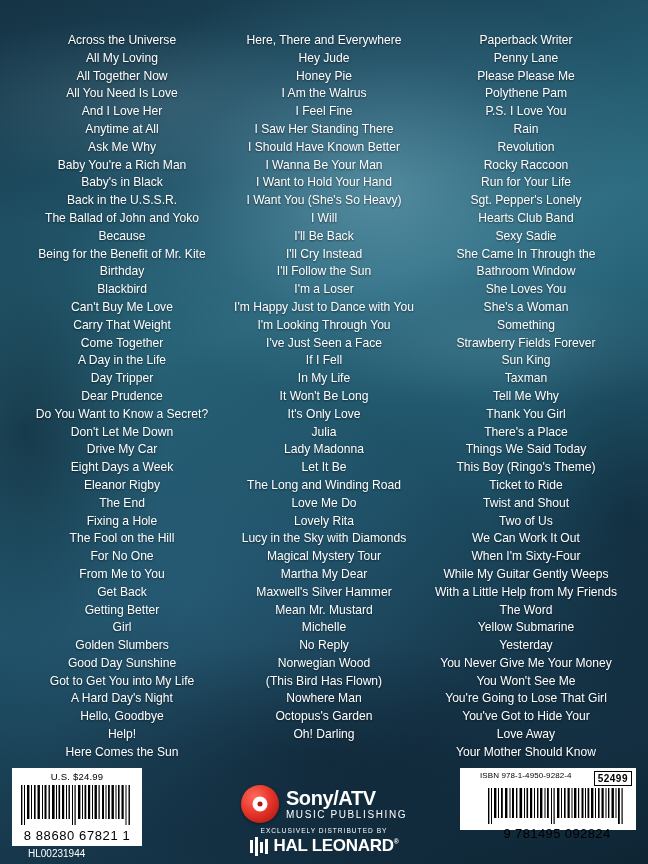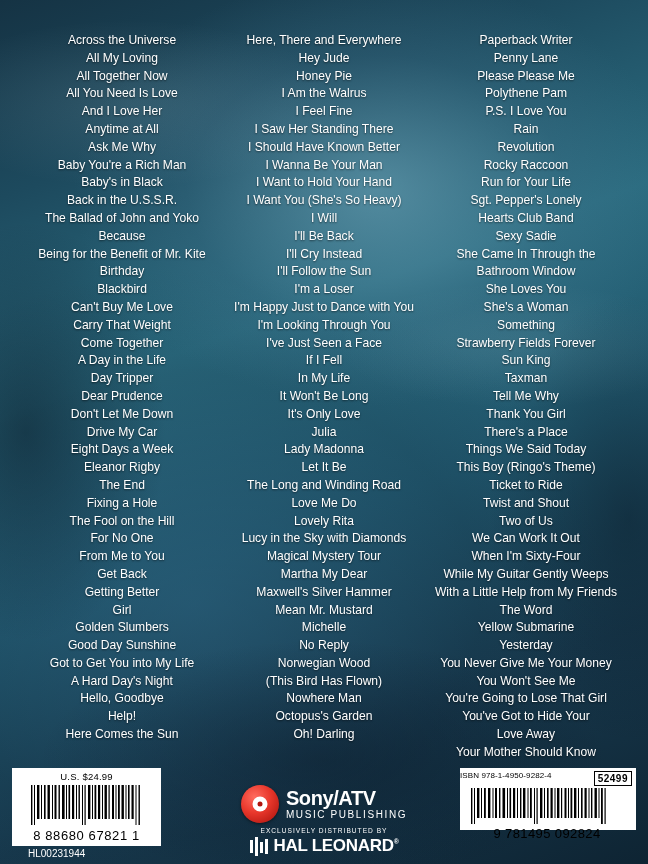--- a/index.html
+++ b/index.html
@@ -54,21 +54,21 @@
   .bottom-bar {
     position: absolute;
     left: 0; right: 0; bottom: 0;
     height: 96px;
     z-index: 3;
   }
 
   .price-box {
     position: absolute;
     left: 12px; top: 0;
-    width: 149px; height: 78px;
+    width: 130px; height: 78px;
     background: #ffffff;
     padding-top: 3px;
     text-align: center;
   }
   .price-text {
     font-size: 9.5px;
     color: #000;
     letter-spacing: 0.2px;
   }
   .barcode {
@@ -87,21 +87,21 @@
     left: 28px; top: 80px;
     font-size: 10px;
     color: #ffffff;
   }
 
   .isbn-box {
     position: absolute;
     right: 12px; top: 0;
     width: 176px; height: 62px;
     background: #ffffff;
-    padding: 3px 4px 0 0;
+    padding: 3px 4px 0 20px;
   }
   .isbn-top {
     display: flex;
     justify-content: space-between;
     align-items: flex-start;
     font-size: 8px;
     color: #000;
   }
   .isbn-text { letter-spacing: 0.1px; }
   .price-code-box {
@@ -238,20 +238,21 @@
       <div class="song">Because</div>
       <div class="song">Being for the Benefit of Mr. Kite</div>
       <div class="song">Birthday</div>
       <div class="song">Blackbird</div>
       <div class="song">Can't Buy Me Love</div>
       <div class="song">Carry That Weight</div>
       <div class="song">Come Together</div>
       <div class="song">A Day in the Life</div>
       <div class="song">Day Tripper</div>
       <div class="song">Dear Prudence</div>
+      <div class="song">Do You Want to Know a Secret?</div>
       <div class="song">Don't Let Me Down</div>
       <div class="song">Drive My Car</div>
       <div class="song">Eight Days a Week</div>
       <div class="song">Eleanor Rigby</div>
       <div class="song">The End</div>
       <div class="song">Fixing a Hole</div>
       <div class="song">The Fool on the Hill</div>
       <div class="song">For No One</div>
       <div class="song">From Me to You</div>
       <div class="song">Get Back</div>

